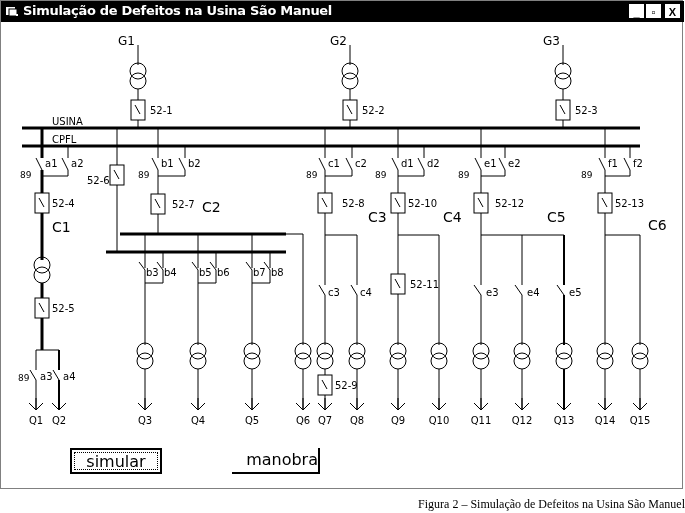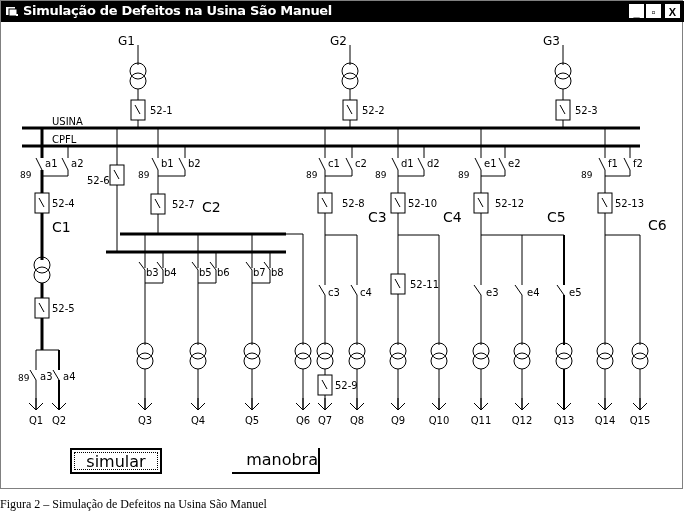--- a/index.html
+++ b/index.html
@@ -8,21 +8,21 @@
   .titlebar { position:absolute; left:0; top:0; width:683px; height:21px; background:#000; color:#fff; box-sizing:border-box; }
   .title-icon { position:absolute; left:4px; top:4px; width:14px; height:12px; }
   .title-text { position:absolute; left:22px; top:2px; font-size:13px; font-weight:bold; font-family:"DejaVu Sans", sans-serif; letter-spacing:-0.3px; white-space:nowrap; }
   .tbtn { position:absolute; top:3px; width:15px; height:14px; background:#fff; color:#000; font-size:11px; line-height:14px; text-align:center; font-weight:bold; box-sizing:border-box; border:1px solid #fff; cursor:default; }
   .tbtn.min { left:628px; } .tbtn.max { left:645px; } .tbtn.close { left:664px; }
   svg.diagram { position:absolute; left:0; top:22px; }
   .btn { position:absolute; height:26px; box-sizing:border-box; background:#fff; font-family:"DejaVu Sans", sans-serif; font-size:16px; text-align:center; line-height:24px; color:#000; cursor:default; }
   .btn.simular { left:70px; top:448px; width:92px; border:2px solid #000; }
   .btn.simular .focus { position:absolute; left:2px; top:2px; right:2px; bottom:2px; border:1px dotted #000; }
   .btn.manobra { left:232px; top:448px; width:88px; border-right:2px solid #000; border-bottom:2px solid #000;text-align:right; }
-  .caption { position:absolute; left:0; top:497px; width:685px; text-align:left; font-family:"Liberation Serif", serif; font-size:12px; color:#000; }
+  .caption { position:absolute; left:0; top:497px; width:685px; text-align:right; font-family:"Liberation Serif", serif; font-size:12px; color:#000; }
   svg text { font-family:"DejaVu Sans", sans-serif; fill:#000; }
 </style>
 </head>
 <body>
 
 <div class="window">
   <div class="titlebar">
     <svg class="title-icon" viewBox="0 0 14 12">
       <rect x="1" y="2" width="9" height="8" fill="#fff"></rect>
       <rect x="4" y="4" width="8" height="7" fill="#fff" stroke="#000" stroke-width="1"></rect>

